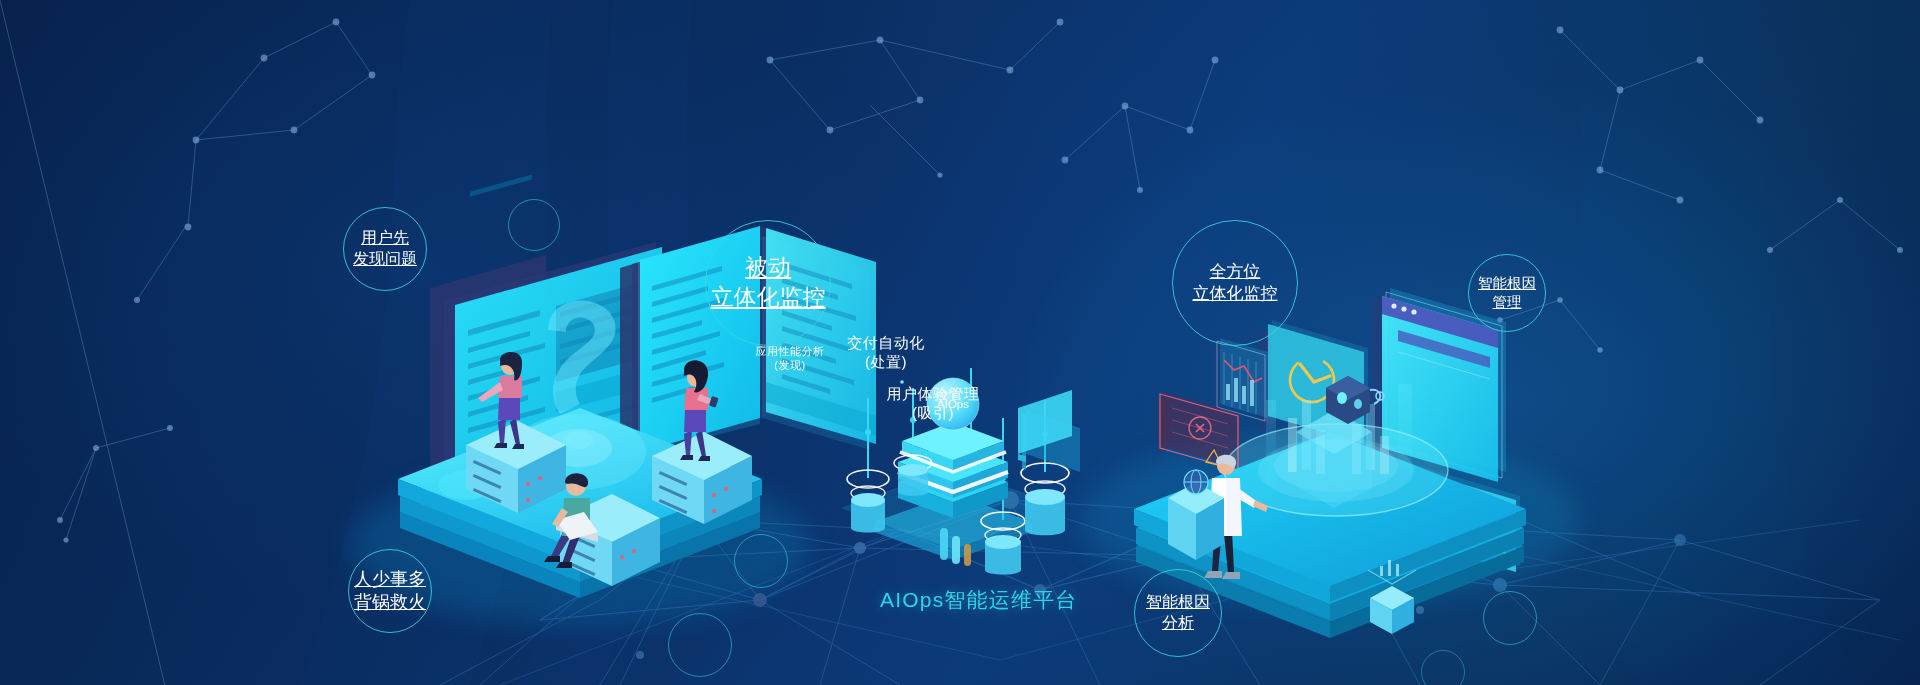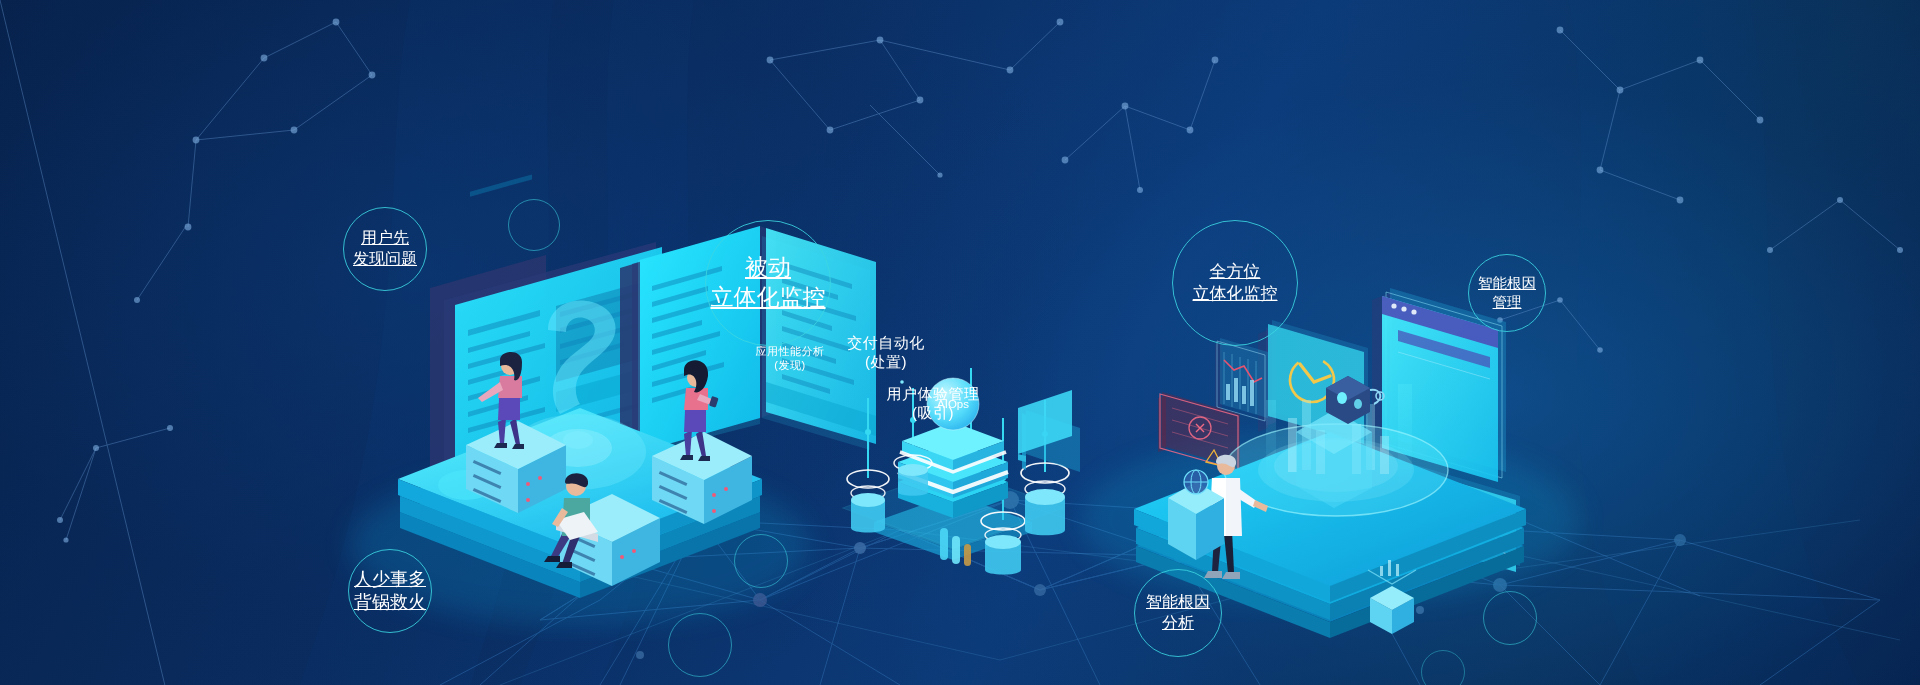--- a/index.html
+++ b/index.html
@@ -659,14 +659,15 @@
 
   <div id="midlabels-root">
       <div class="lbl midlbl" style="left: 700px; top: 344px; width: 180px; font-size: 11px;">应用性能分析
 (发现)</div>
       <div class="lbl midlbl" style="left: 796px; top: 333px; width: 180px; font-size: 15px;">交付自动化
 (处置)</div>
       <div class="lbl midlbl" style="left: 843px; top: 384px; width: 180px; font-size: 15px;">用户体验管理
 (吸引)</div>
     </div>
 
+  <div class="platform-lbl" style="left: 880px; top: 586px;">AIOps智能运维平台</div>
 
 </div>
 
 </body></html>

